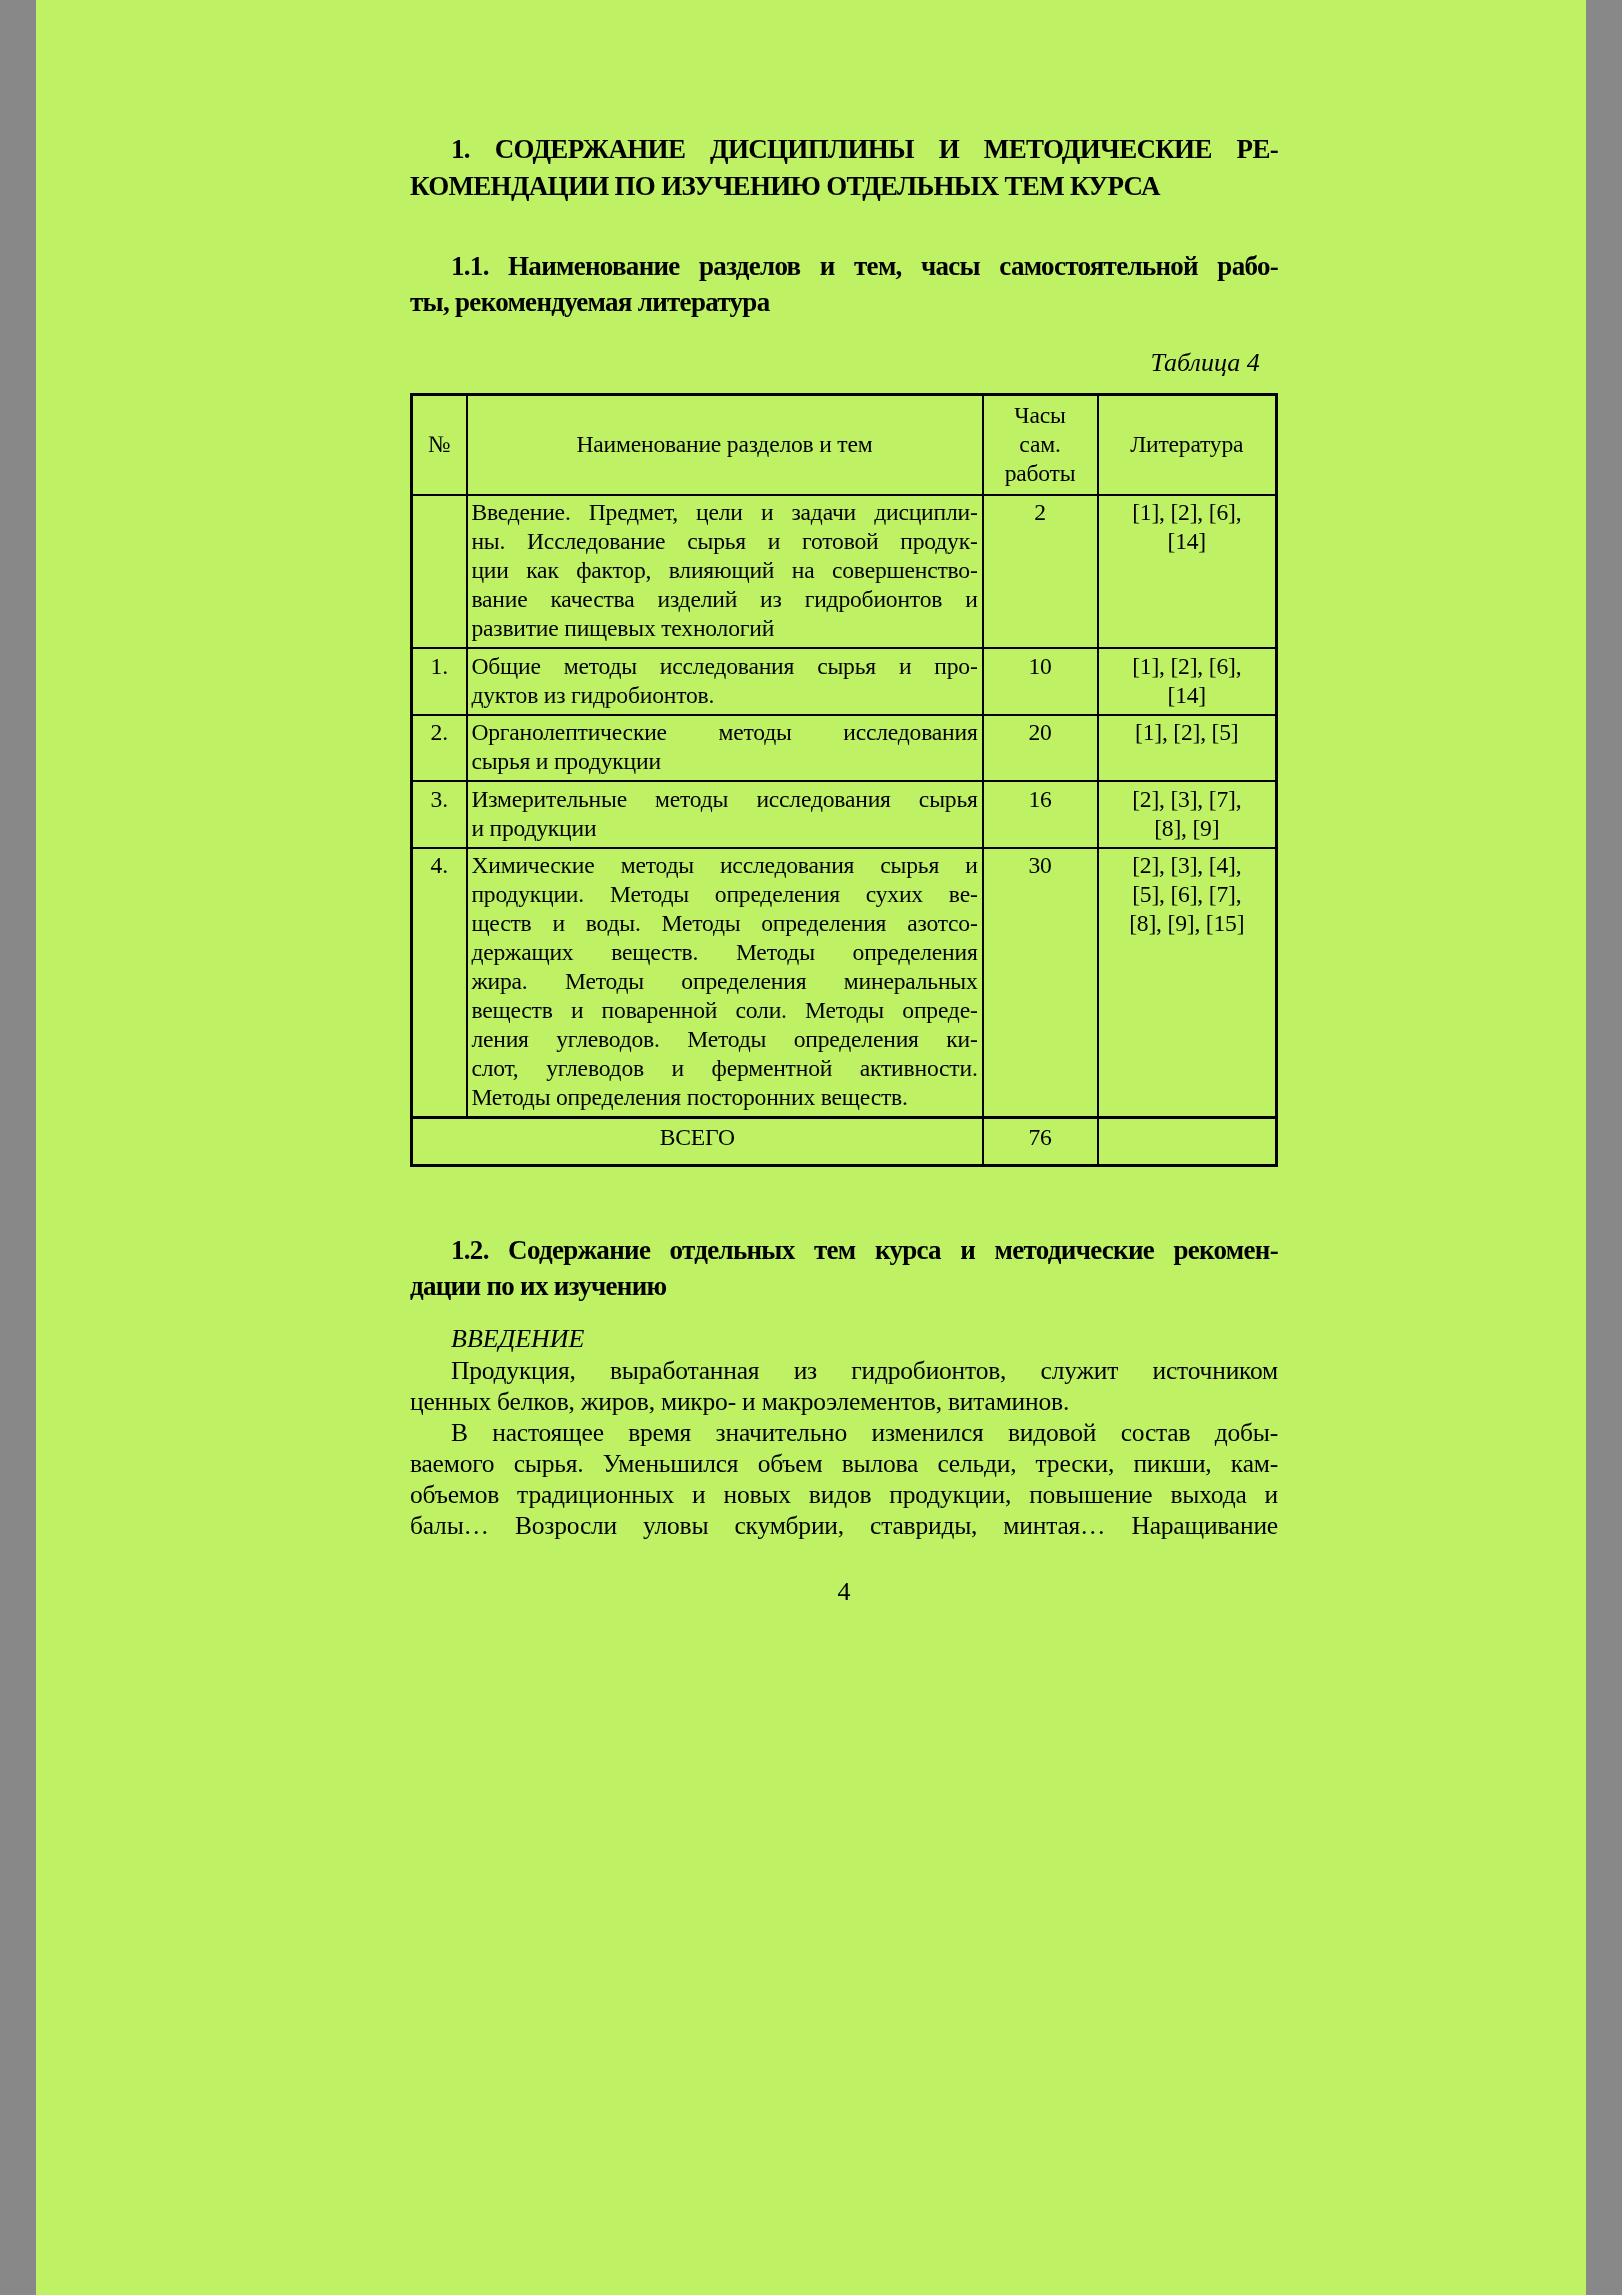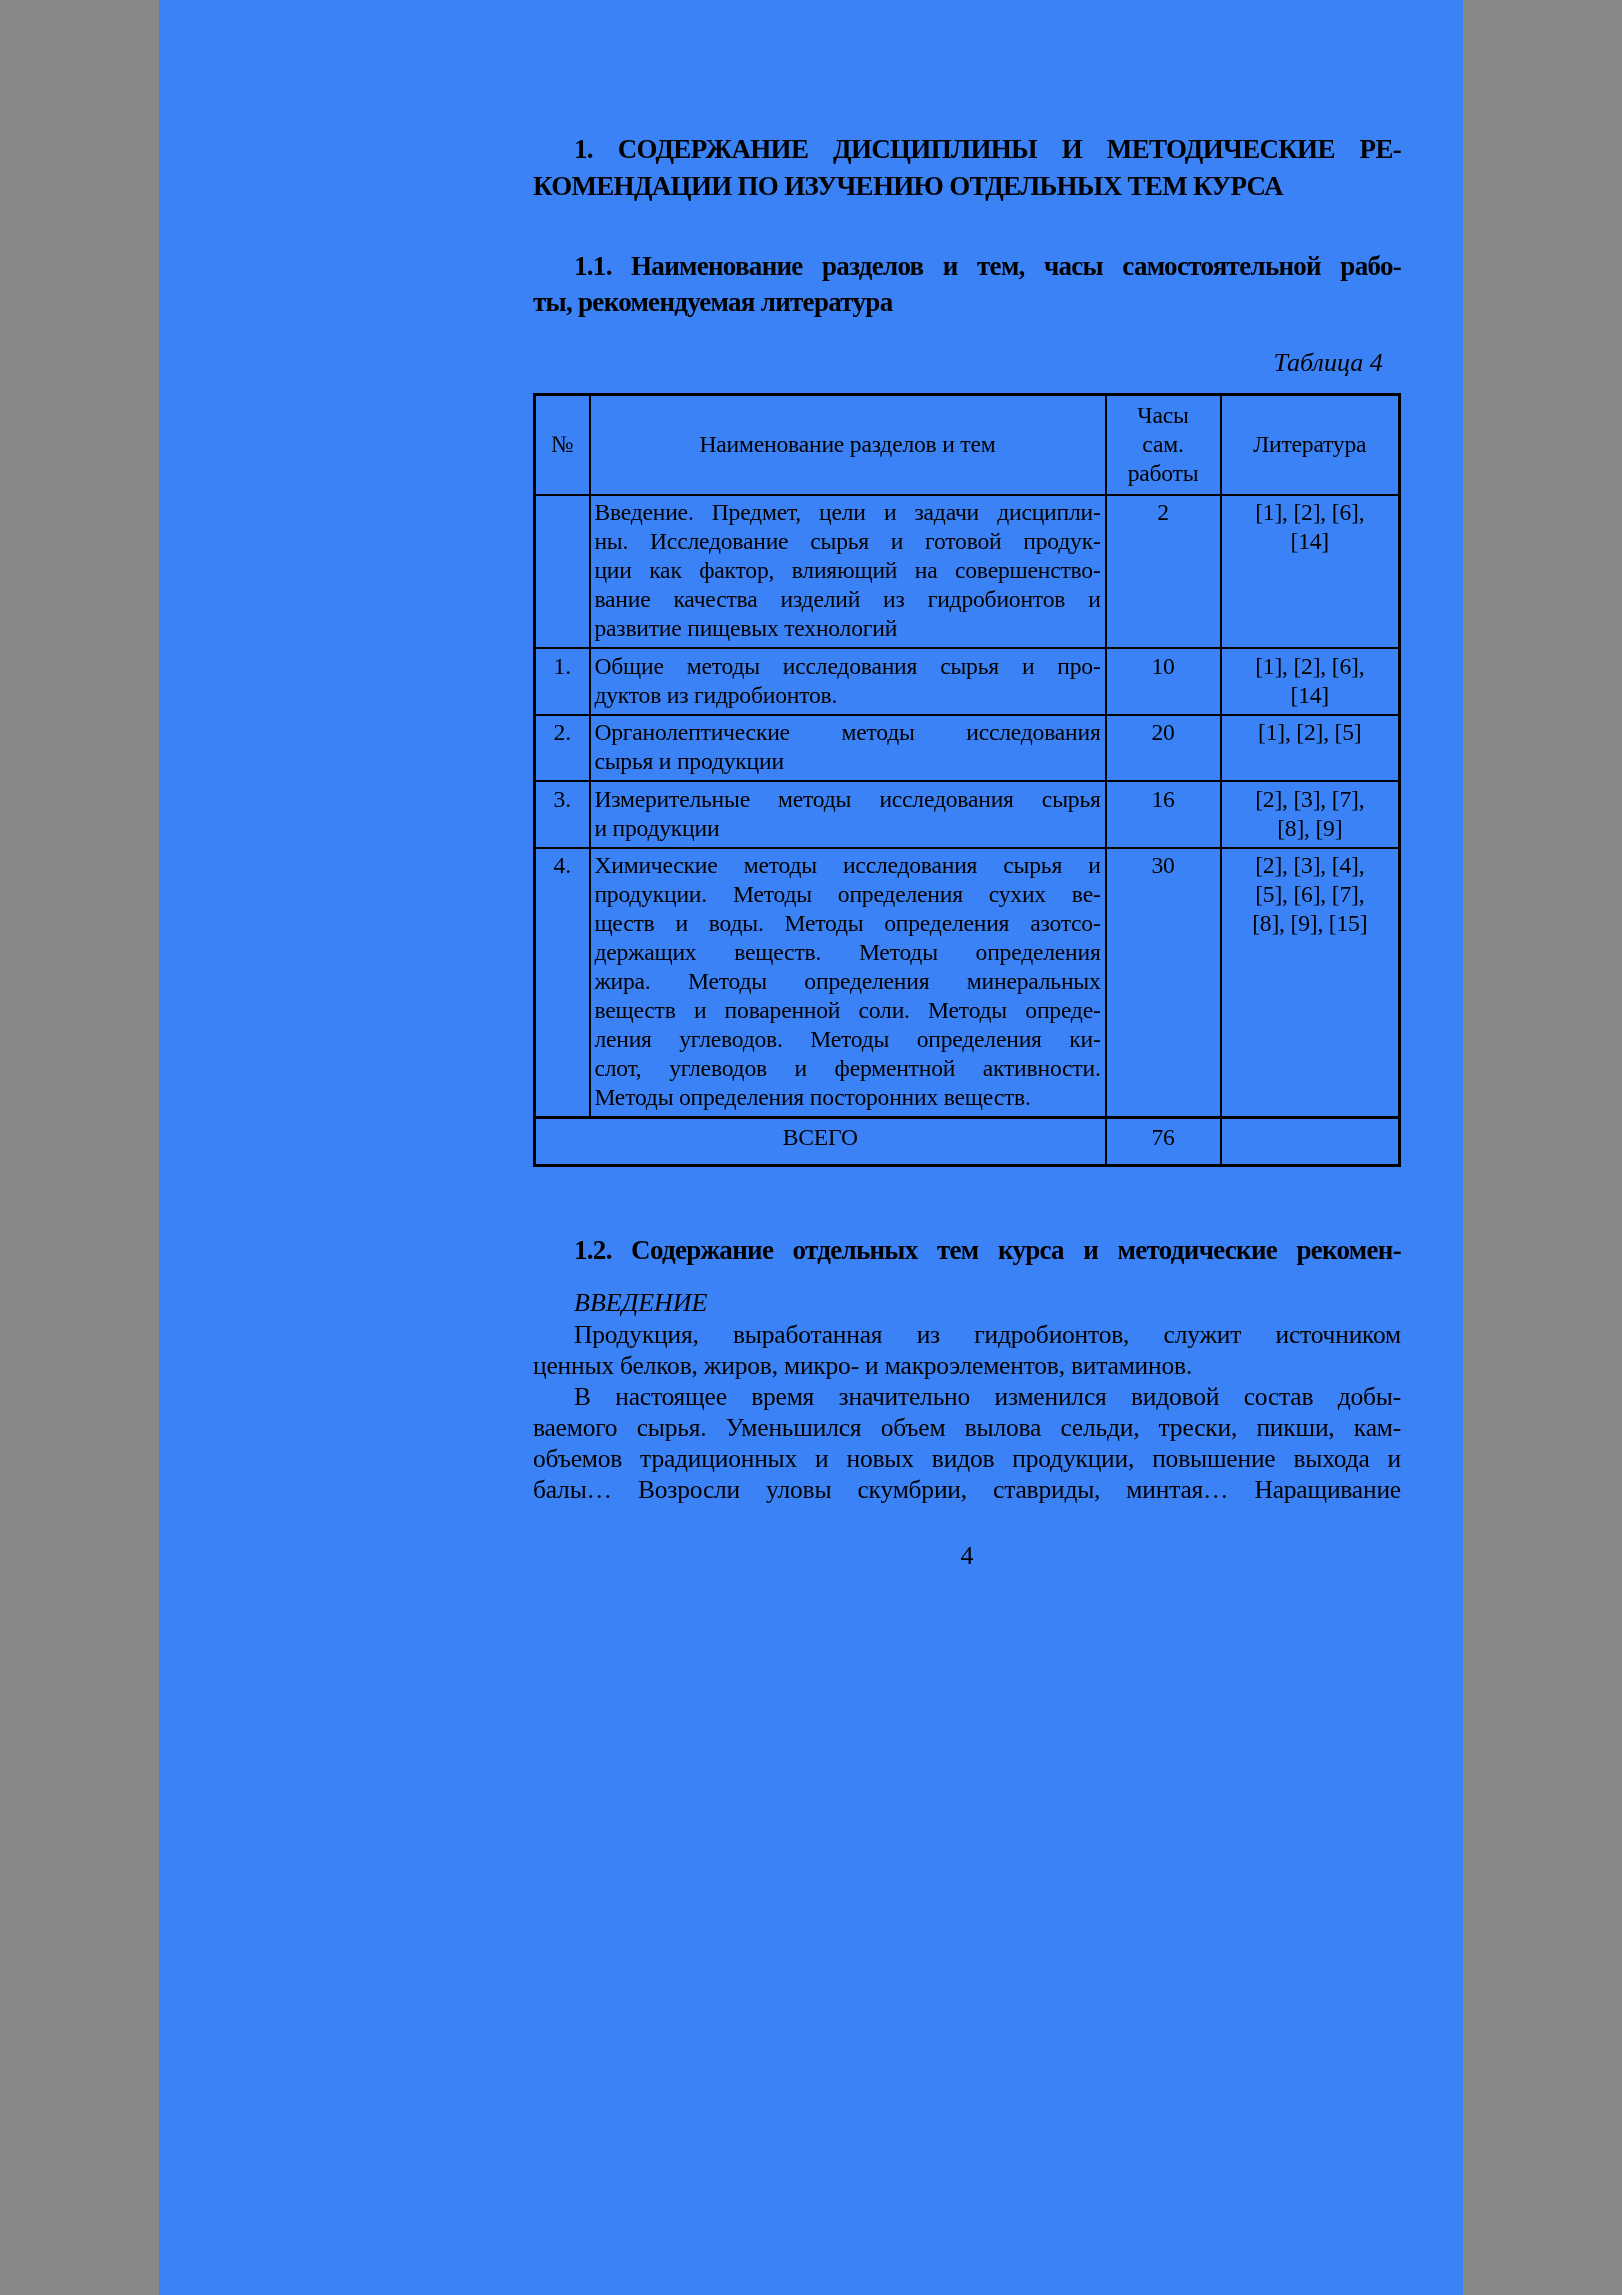--- a/index.html
+++ b/index.html
@@ -1,21 +1,21 @@
 <!DOCTYPE html>
 <html style="font-size:10.5px"><head>
 <meta charset="utf-8">
 <style>
   html,body { margin:0; padding:0; background:#888; }
   .page {
     position: relative;
-    width: 1304px;
+    width: 1550px;
     height: 2295px;
     margin: 0 auto;
-    background: #3b82f6;
+    background: #bef264;
     color: #000000;
     font-family: "Liberation Serif", "DejaVu Serif", serif;
     overflow: hidden;
   }
   .content {
     position: absolute;
     left: 374px;
     top: 0;
     width: 868px;
   }
@@ -220,20 +220,21 @@
         <tr class="total-row">
           <td colspan="2">ВСЕГО</td>
           <td>76</td>
           <td></td>
         </tr>
       </tbody>
     </table>
 
     <div class="subheading sub-1-2 jus jindent">
         <div class="jline">1.2. Содержание отдельных тем курса и методические рекомен-</div>
+        <div class="jline jlast">дации по их изучению</div>
       </div>
 
     <div class="intro-label">ВВЕДЕНИЕ</div>
 
     <div class="para jus jindent">
         <div class="jline">Продукция, выработанная из гидробионтов, служит источником</div>
         <div class="jline jlast">ценных белков, жиров, микро- и макроэлементов, витаминов.</div>
       </div>
 
     <div class="para jus jall jindent">

